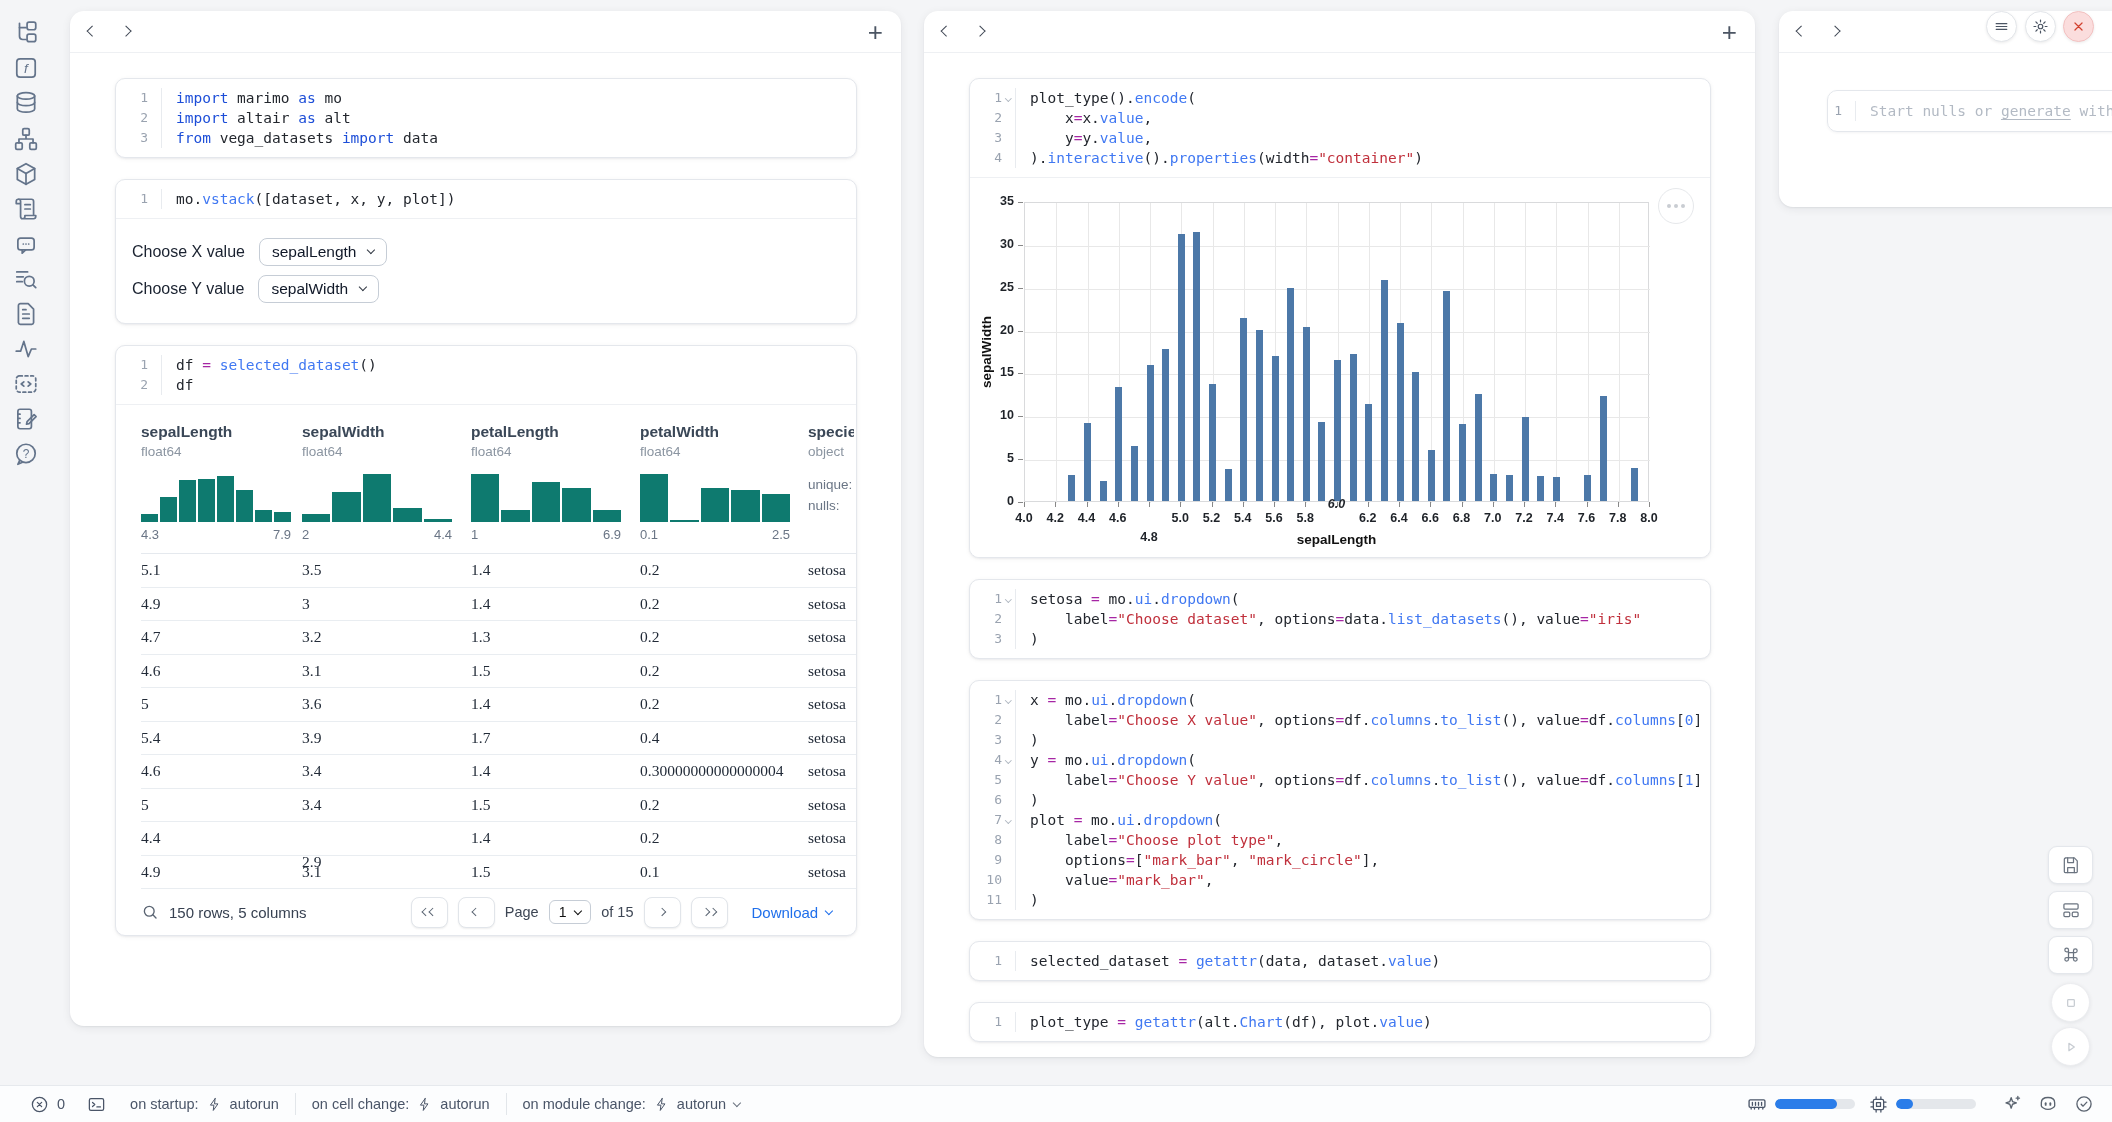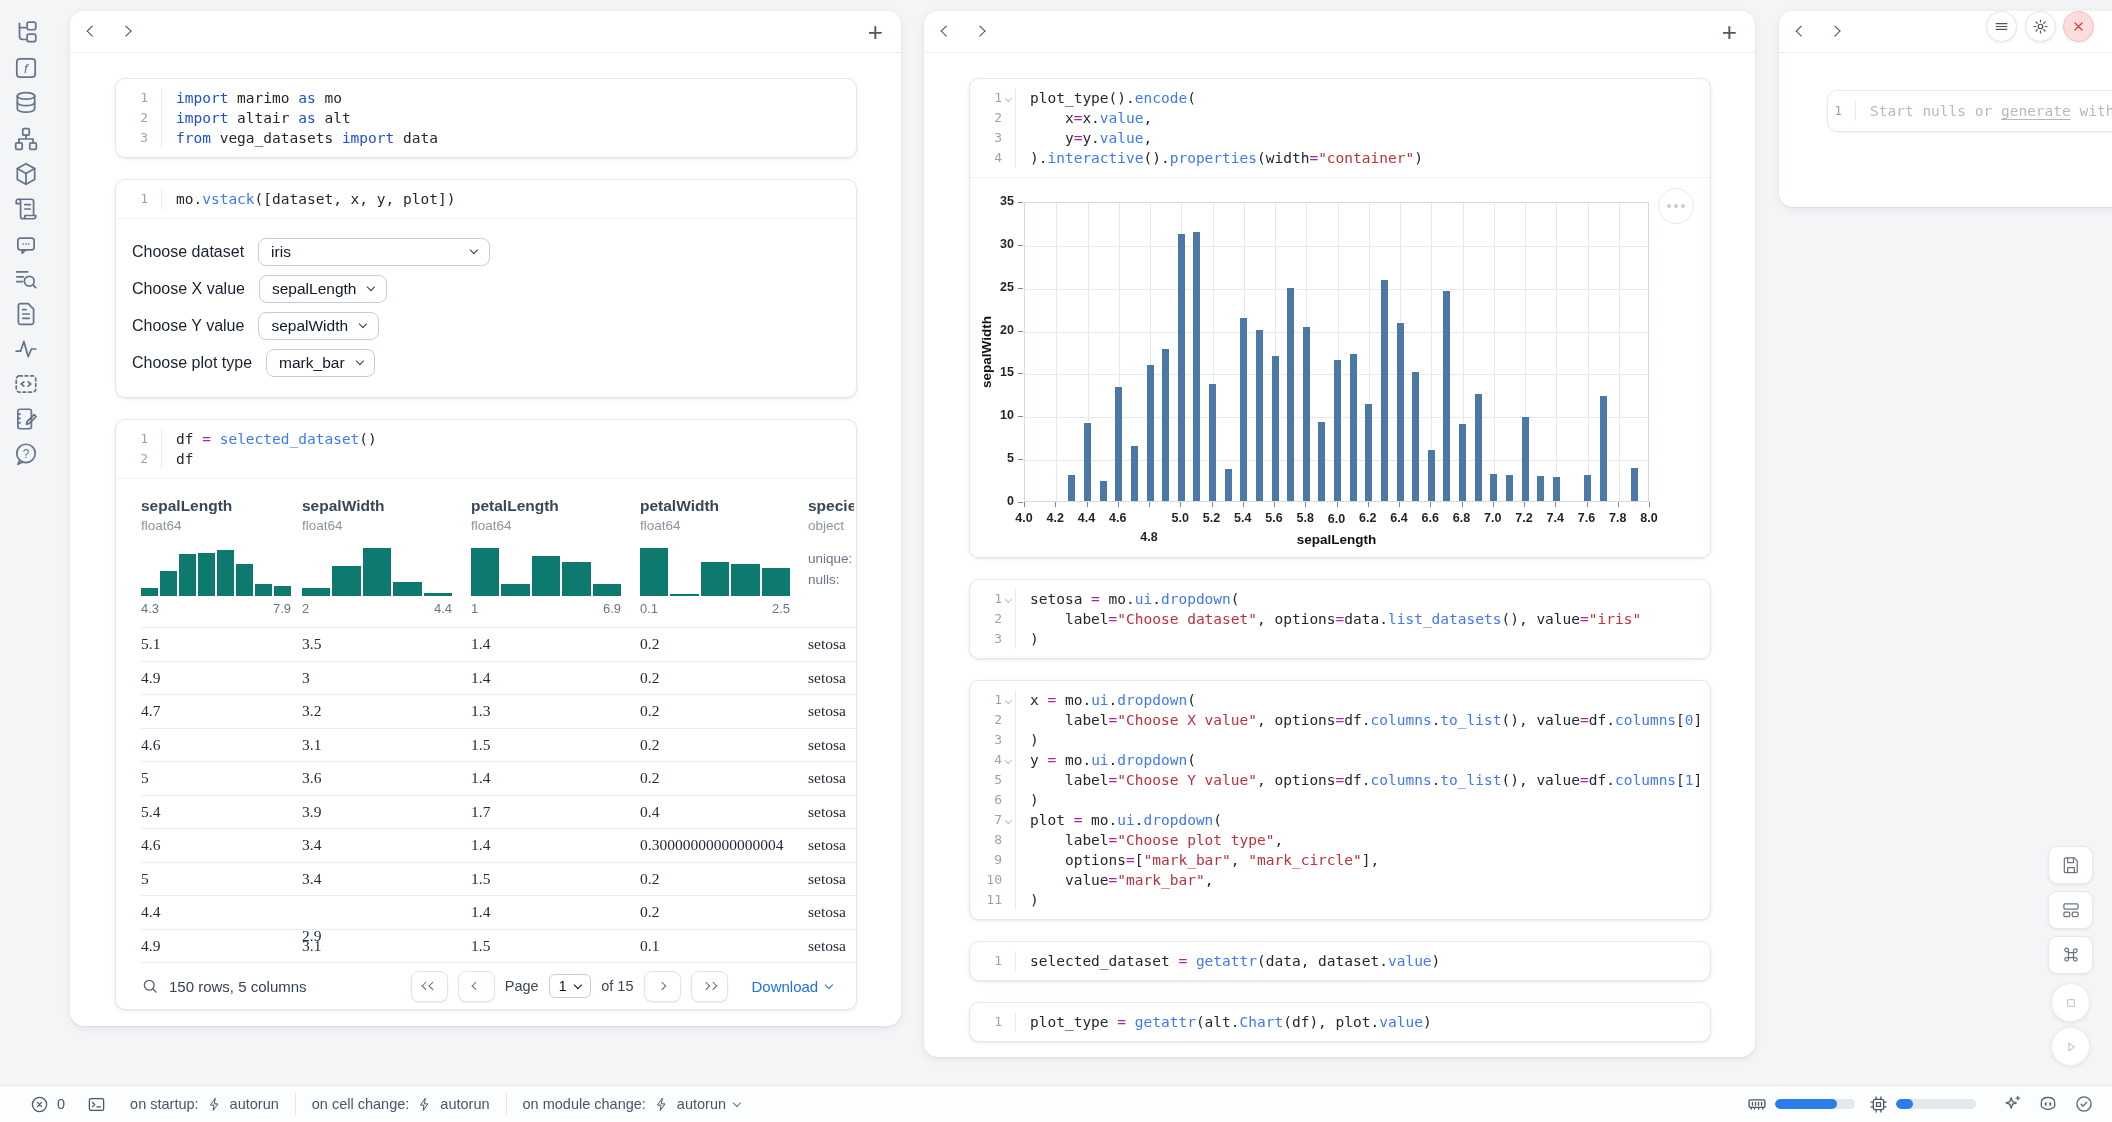--- a/index.html
+++ b/index.html
@@ -219,44 +219,30 @@
             <span class="ln">
               <span class="num">1</span>
               <span class="foldslot"></span>
             </span>
             <span class="code"><span class="tok-p">mo.</span><span class="tok-f">vstack</span><span class="tok-p">([dataset, x, y, plot])</span></span>
           </div>
         </div>
       <div class="cell-output">
         <div id="controls">
             <div class="control-row">
-              <span>Choose dataset</span>
-              <span class="select wide">
-                <span>iris</span>
-                <span class="chev d sm"></span>
-              </span>
-            </div>
-            <div class="control-row">
               <span>Choose X value</span>
               <span class="select">
                 <span>sepalLength</span>
                 <span class="chev d sm"></span>
               </span>
             </div>
             <div class="control-row">
               <span>Choose Y value</span>
               <span class="select">
                 <span>sepalWidth</span>
-                <span class="chev d sm"></span>
-              </span>
-            </div>
-            <div class="control-row">
-              <span>Choose plot type</span>
-              <span class="select">
-                <span>mark_bar</span>
                 <span class="chev d sm"></span>
               </span>
             </div>
           </div>
       </div>
     </div>
     <div class="cell">
       <div class="codearea">
           <div class="code-line">
             <span class="ln">
@@ -598,21 +584,21 @@
             <div class="xlab" style="left: 190.25px; top: 333px;">5.0</div>
             <div class="xtick" style="left: 241.5px; top: 324px;"></div>
             <div class="xlab" style="left: 221.5px; top: 333px;">5.2</div>
             <div class="xtick" style="left: 272.75px; top: 324px;"></div>
             <div class="xlab" style="left: 252.75px; top: 333px;">5.4</div>
             <div class="xtick" style="left: 304px; top: 324px;"></div>
             <div class="xlab" style="left: 284px; top: 333px;">5.6</div>
             <div class="xtick" style="left: 335.25px; top: 324px;"></div>
             <div class="xlab" style="left: 315.25px; top: 333px;">5.8</div>
             <div class="xtick" style="left: 366.5px; top: 324px;"></div>
-            <div class="xlab" style="left: 346.5px; top: 334px;">6.0</div>
+            <div class="xlab" style="left: 346.5px; top: 319px; font-style: italic;">6.0</div>
             <div class="xtick" style="left: 397.75px; top: 324px;"></div>
             <div class="xlab" style="left: 377.75px; top: 333px;">6.2</div>
             <div class="xtick" style="left: 429px; top: 324px;"></div>
             <div class="xlab" style="left: 409px; top: 333px;">6.4</div>
             <div class="xtick" style="left: 460.25px; top: 324px;"></div>
             <div class="xlab" style="left: 440.25px; top: 333px;">6.6</div>
             <div class="xtick" style="left: 491.5px; top: 324px;"></div>
             <div class="xlab" style="left: 471.5px; top: 333px;">6.8</div>
             <div class="xtick" style="left: 522.75px; top: 324px;"></div>
             <div class="xlab" style="left: 502.75px; top: 333px;">7.0</div>

